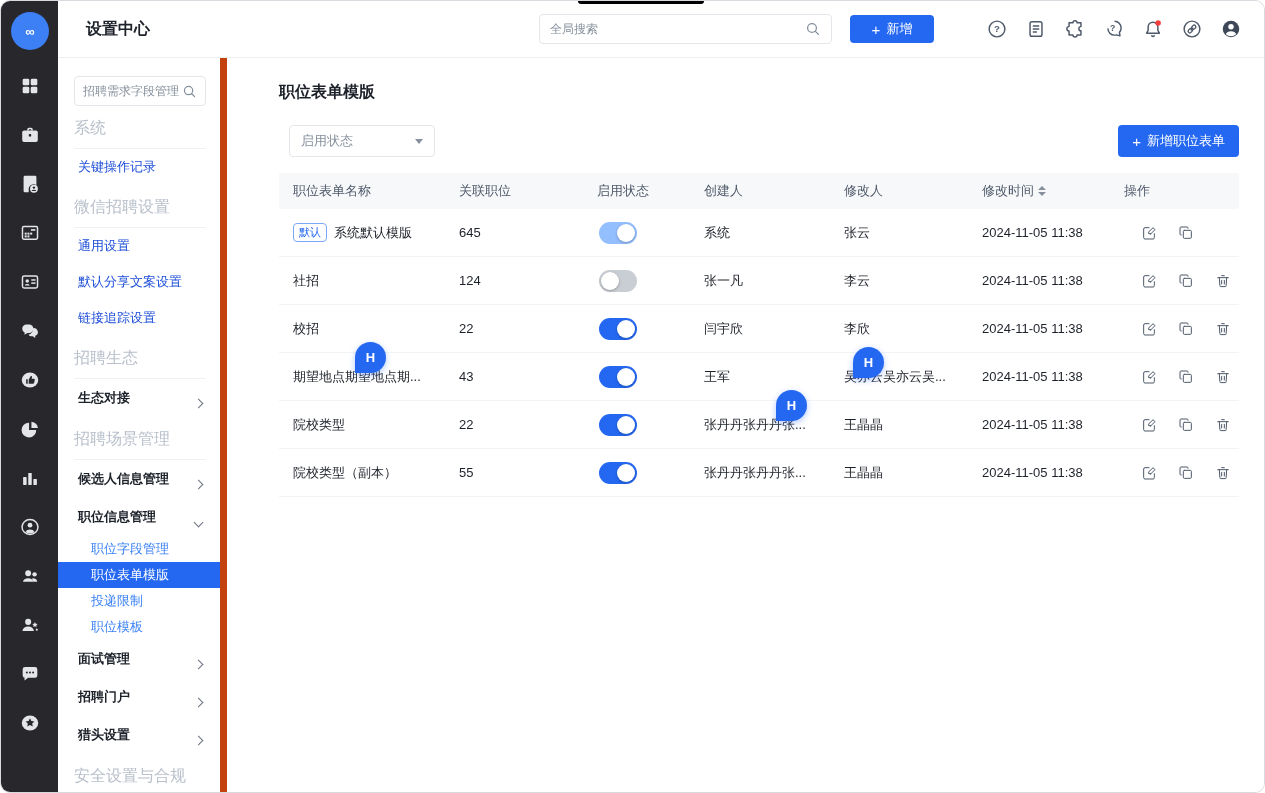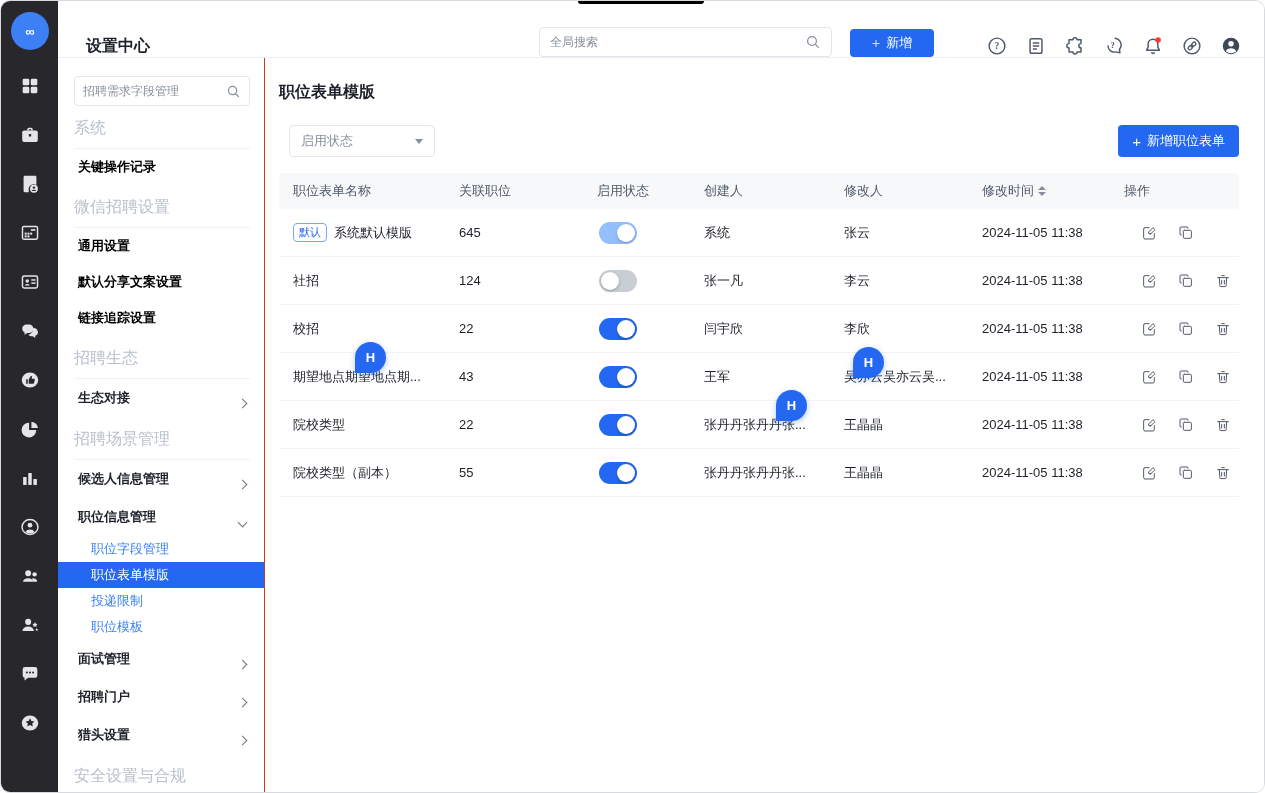--- a/index.html
+++ b/index.html
@@ -10,39 +10,39 @@
   
   .rail { position:absolute; left:0; top:0; bottom:0; width:57px; background:#28282C; display:flex; flex-direction:column; align-items:center; z-index:5; }
   .logo { width:38px; height:38px; border-radius:50%; background:#3D7FF5; margin-top:11px; display:flex; align-items:center; justify-content:center; color:#fff; font-size:13px; font-style:italic; font-weight:700; letter-spacing:-1px; }
   .rail-icons { margin-top:24px; display:flex; flex-direction:column; align-items:center; }
   .rail-icon { width:24px; height:24px; margin-bottom:25px; display:flex; align-items:center; justify-content:center; cursor:pointer; }
   .rail-icon svg { width:22px; height:22px; fill:#E3E5E8; }
   .rail-icon svg .st { fill:none; stroke:#E3E5E8; stroke-width:1.6; }
   .rail-icon svg .bg { fill:#28282C; }
 
   
-  .topbar { position:absolute; left:57px; right:0; top:0; height:57px; background:#fff; border-bottom:1px solid #EDEEF1; display:flex; align-items:flex-end; z-index:4;font-family:Liberation Serif, serif; }
+  .topbar { position:absolute; left:57px; right:0; top:0; height:57px; background:#fff; border-bottom:1px solid #EDEEF1; display:flex; align-items:center; z-index:4; }
   .topbar-title { margin-left:28px; font-size:16px; font-weight:700; color:#1D2129; }
   .gsearch { margin-left:auto; width:293px; height:30px; border:1px solid #E5E6EB; border-radius:4px; display:flex; align-items:center; padding:0 10px; }
   .gsearch input { border:none; outline:none; flex:1; font-size:12px; color:#1D2129; font-family:inherit; }
   .gsearch input::placeholder { color:#86909C; }
   .btn-primary { background:#2468F2; color:#fff; border:none; border-radius:4px; font-size:13px; font-family:inherit; display:flex; align-items:center; justify-content:center; cursor:pointer; }
   .add-btn { margin-left:18px; width:84px; height:28px; gap:6px; }
   .plus { font-size:15px; font-weight:400; line-height:1; }
   .top-icons { display:flex; align-items:center; gap:17px; margin-left:52px; margin-right:22px; }
   .top-icon { width:22px; height:22px; color:#4E5969; cursor:pointer; position:relative; }
   .top-icon svg { width:22px; height:22px; }
 
   
-  .sidebar { position:absolute; left:57px; top:57px; bottom:0; width:207px; background:#fff; border-right:1px solid #c2410c; z-index:3; overflow:hidden; }
+  .sidebar { position:absolute; left:57px; top:57px; bottom:0; width:169px; background:#fff; border-right:7px solid #c2410c; z-index:3; overflow:hidden; }
   .side-search { margin:18px 14px 6px 16px; height:30px; border:1px solid #E5E6EB; border-radius:4px; display:flex; align-items:center; padding:0 8px; }
   .side-search input { border:none; outline:none; flex:1; width:100%; font-size:12px; color:#1D2129; font-family:inherit; }
   .side-search input::placeholder { color:#86909C; }
   .side-section { margin:12px 14px 0 16px; padding-bottom:9px; border-bottom:1px solid #F0F1F4; font-size:16px; color:#B9C0CB; }
-  .side-item { padding:9px 16px 9px 20px; font-size:13px; color:#000000; cursor:pointer;font-weight:bold; }
+  .side-item { padding:9px 16px 9px 20px; font-size:13px; color:#1d4ed8; cursor:pointer; }
   .side-group { padding:10px 18px 10px 20px; font-size:13px; font-weight:700; color:#1D2129; display:flex; align-items:flex-end; justify-content:space-between; cursor:pointer; }
   .chev { width:7px; height:7px; border-top:1.5px solid #6B7280; border-right:1.5px solid #6B7280; display:inline-block; }
   .chev.r { transform:rotate(45deg); }
   .chev.d { transform:rotate(135deg); margin-top:-3px; }
   .side-sub { padding:5px 16px 5px 33px; font-size:13px; color:#3b82f6; line-height:16px; cursor:pointer; }
   .side-sub.selected { background:#2468F2; color:#fff; }
 
   
   .content { position:absolute; left:260px; right:0; top:57px; bottom:0; background:#fff; padding:24px 25px 0 18px; }
   .page-title { font-size:16px; font-weight:700; color:#1D2129; margin-bottom:22px; }

